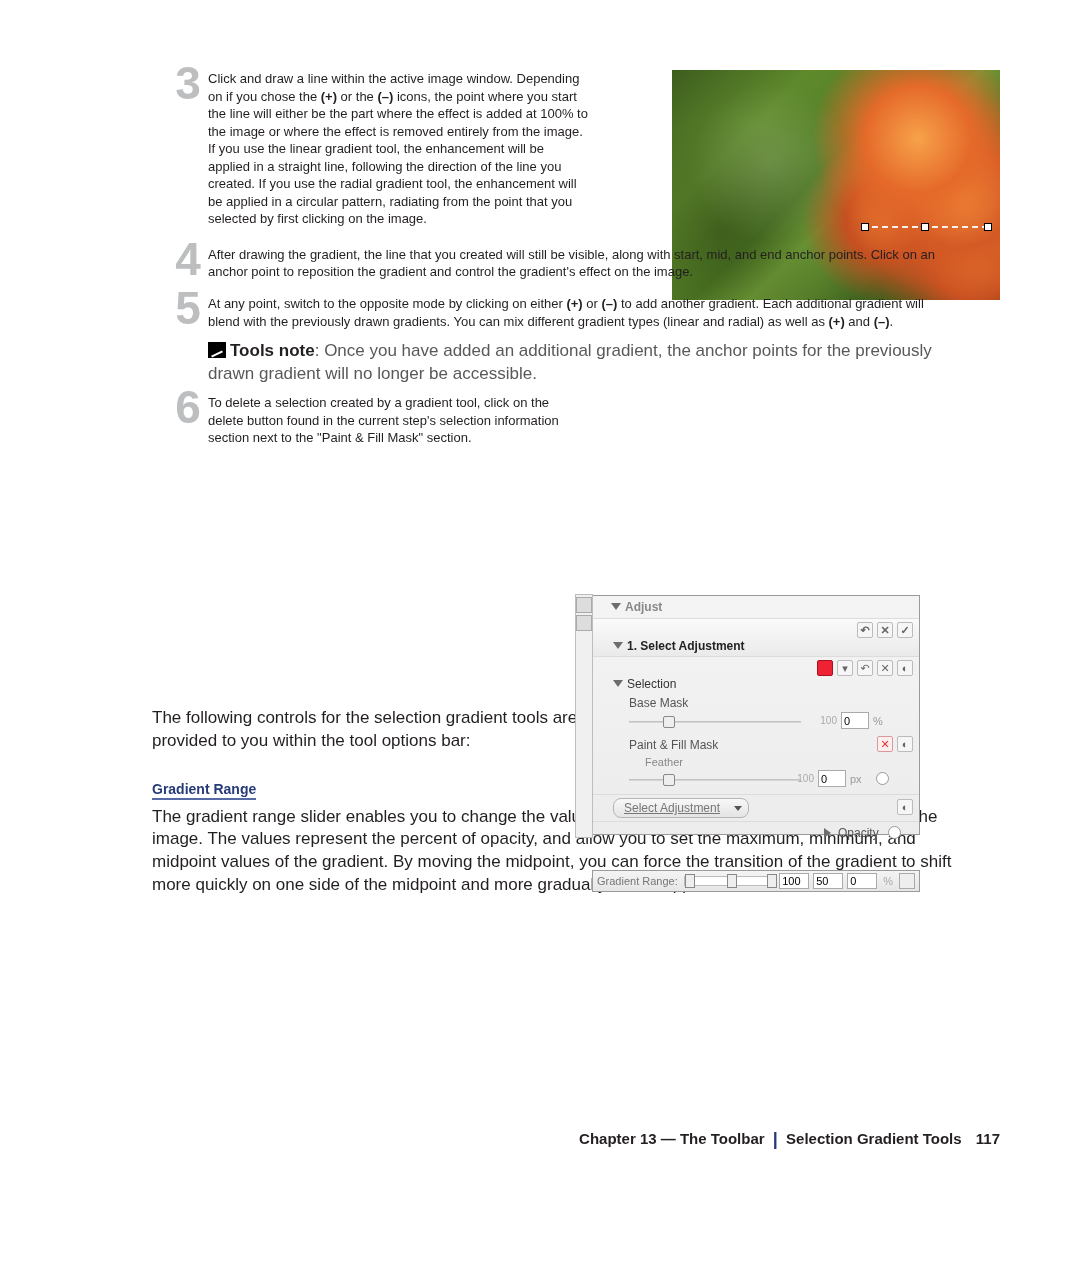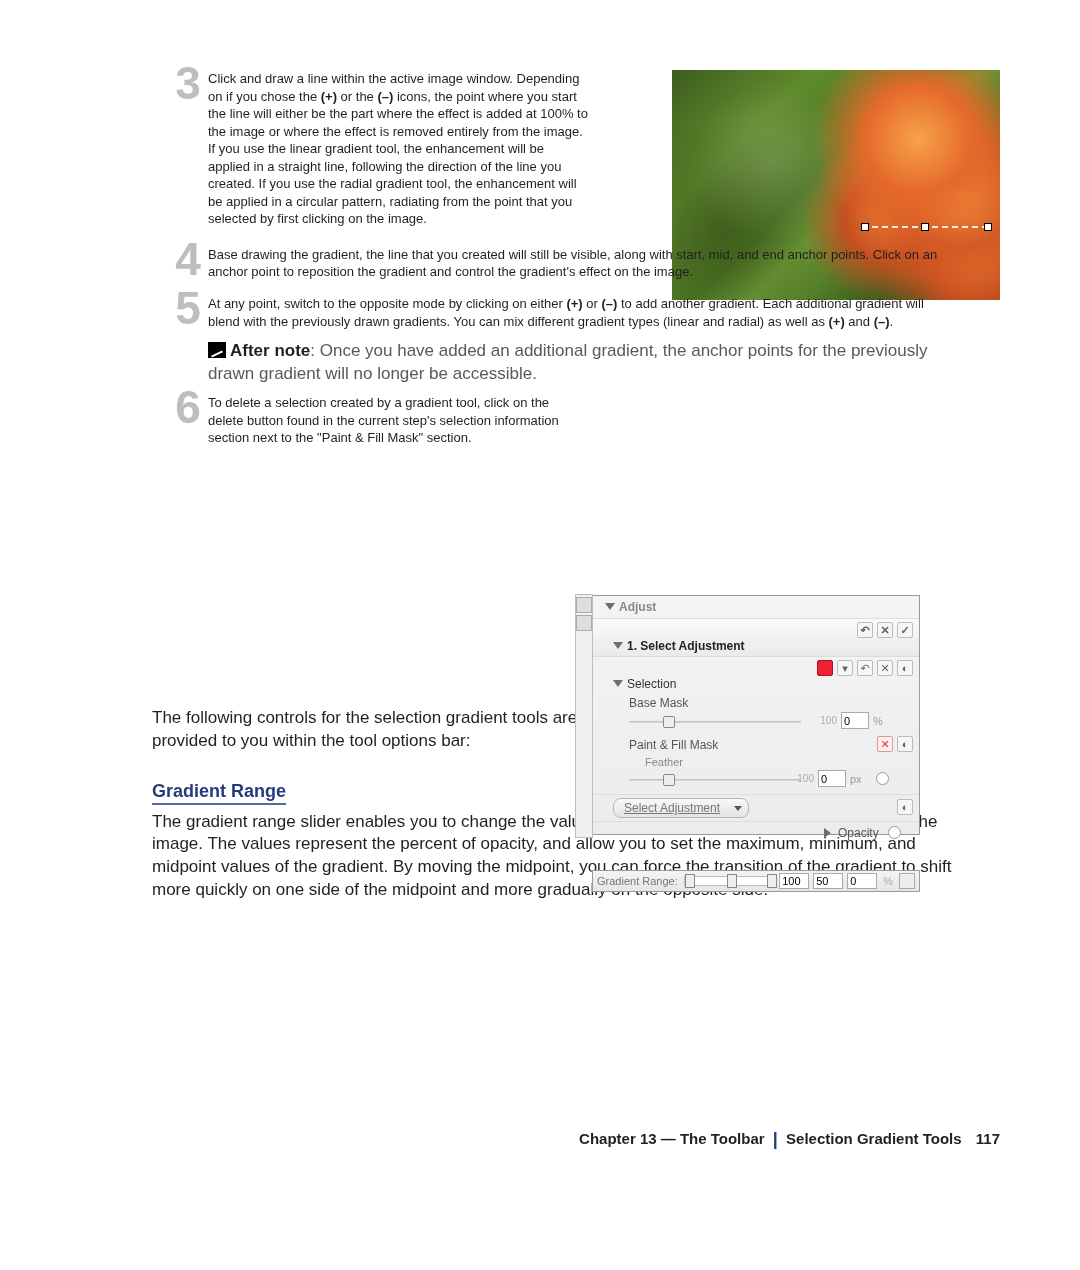--- a/index.html
+++ b/index.html
@@ -128,21 +128,21 @@
     background: #f0f0f0;
     border: 1px solid #bdbdbd;
   }
   .panel .toolstrip .tbtn {
     width: 14px; height: 14px;
     margin: 2px auto;
     background: #ddd;
     border: 1px solid #aaa;
   }
   .panel .hdr {
-    padding: 4px 12px;
+    padding: 4px 18px;
     color: #888;
     font-weight: 600;
   }
   .panel .row {
     padding: 20px 8px 3px 20px;
     position: relative;
     border-top: 1px solid #dcdcdc;
   }
   .panel .row.main {
     background: linear-gradient(#fafafa,#eaeaea);
@@ -314,21 +314,21 @@
   .following {
     margin-left: 72px;
     width: 440px;
     font-size: 17px;
     line-height: 1.35;
     margin-top: 260px;
   }
   .h-gradient {
     margin-left: 72px;
     margin-top: 28px;
-    font-size: 18px;
+    font-size: 14px;
     font-weight: 700;
     color: #263a7a;
     border-bottom: 2px solid #556aa5;
     display: inline-block;
     padding-bottom: 1px;
   }
   .gr-desc {
     margin-left: 72px;
     width: 800px;
     font-size: 17px;
@@ -370,32 +370,32 @@
 
     <div class="step-block step3">
       <div class="step-num">3</div>
       <div class="step-text">
         <span>Click and draw a line within the active image window. Depending on if you chose the </span><span class="strong">(+)</span><span> or the </span><span class="strong">(–)</span><span> icons, the point where you start the line will either be the part where the effect is added at 100% to the image or where the effect is removed entirely from the image. If you use the linear gradient tool, the enhancement will be applied in a straight line, following the direction of the line you created. If you use the radial gradient tool, the enhancement will be applied in a circular pattern, radiating from the point that you selected by first clicking on the image.</span>
       </div>
     </div>
 
     <div class="step-block step-full" style="margin-top:18px;">
       <div class="step-num">4</div>
-      <div class="step-text">Base drawing the gradient, the line that you created will still be visible, along with start, mid, and end anchor points. Click on an anchor point to reposition the gradient and control the gradient's effect on the image.</div>
+      <div class="step-text">After drawing the gradient, the line that you created will still be visible, along with start, mid, and end anchor points. Click on an anchor point to reposition the gradient and control the gradient's effect on the image.</div>
     </div>
 
     <div class="step-block step-full" style="margin-top:14px;">
       <div class="step-num">5</div>
       <div class="step-text">
         <span>At any point, switch to the opposite mode by clicking on either </span><span class="strong">(+)</span><span> or </span><span class="strong">(–)</span><span> to add another gradient. Each additional gradient will blend with the previously drawn gradients. You can mix different gradient types (linear and radial) as well as </span><span class="strong">(+)</span><span> and </span><span class="strong">(–)</span><span>.</span>
       </div>
     </div>
 
     <div class="note-block">
-      <span class="note-icon"></span><span class="note-label">After note</span><span>: Once you have added an additional gradient, the anchor points for the previously drawn gradient will no longer be accessible.</span>
+      <span class="note-icon"></span><span class="note-label">Tools note</span><span>: Once you have added an additional gradient, the anchor points for the previously drawn gradient will no longer be accessible.</span>
     </div>
 
     <div class="step-block step3" style="margin-top:6px;">
       <div class="step-num">6</div>
       <div class="step-text">To delete a selection created by a gradient tool, click on the delete button found in the current step's selection information section next to the "Paint &amp; Fill Mask" section.</div>
     </div>
 
     <div class="panel">
       <div class="toolstrip">
         <div class="tbtn"></div>

